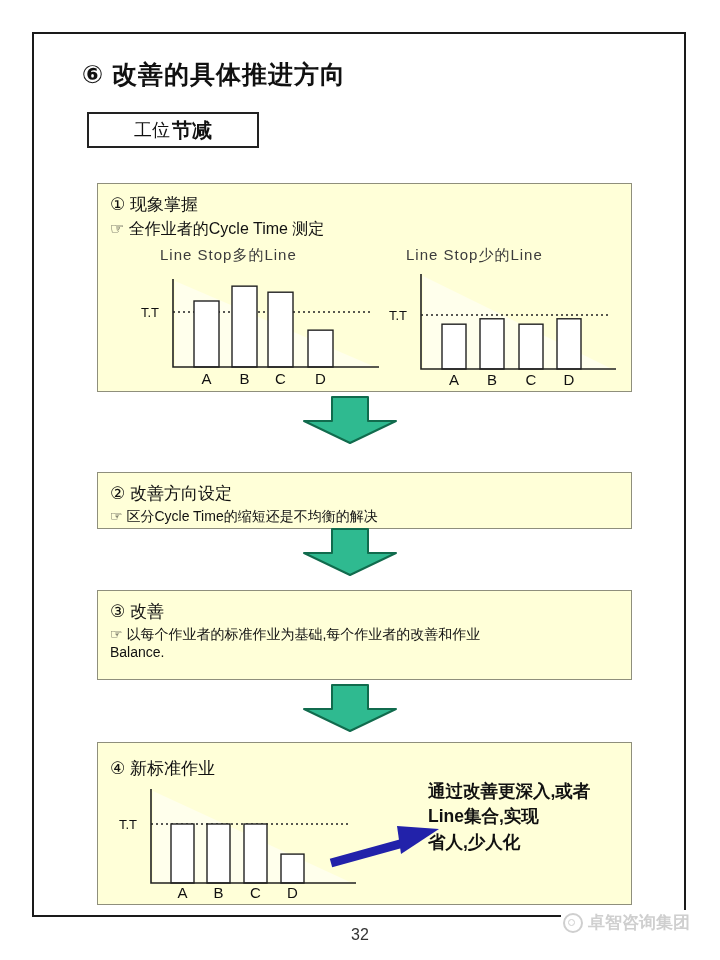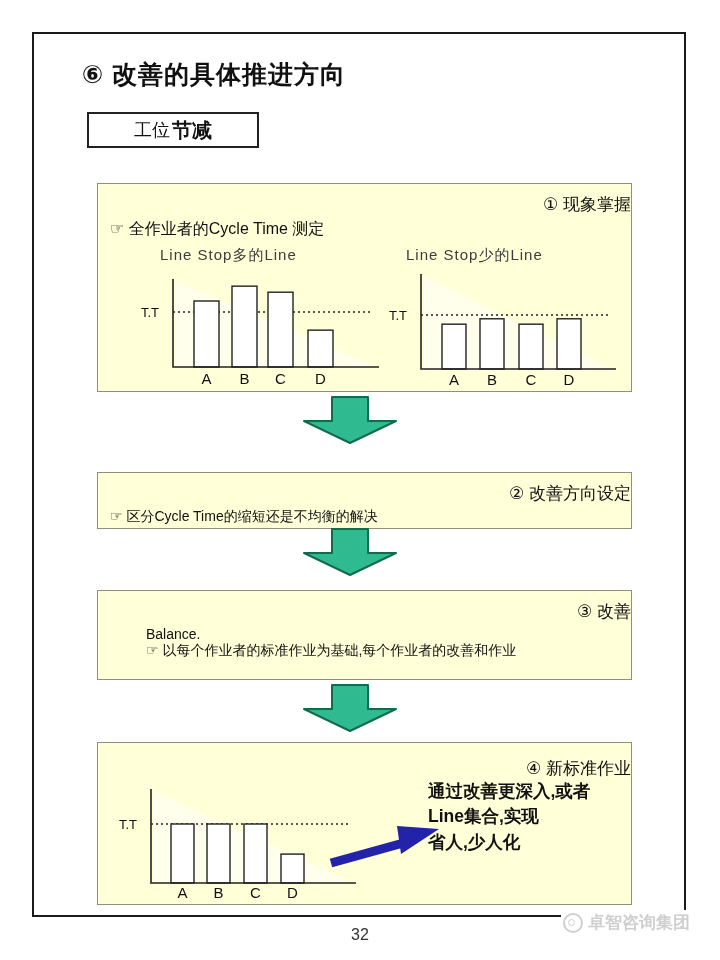--- a/index.html
+++ b/index.html
@@ -11,23 +11,23 @@
   .title{position:absolute;left:66px;top:42px;margin:16px;font-size:25px;font-weight:bold;
          letter-spacing:1px;color:#111;}
   .tag{position:absolute;left:87px;top:112px;width:172px;height:36px;border:2px solid #222;
        background:#fff;display:flex;align-items:center;justify-content:center;gap:2px;
        font-size:18px;box-sizing:border-box;}
   .tag b{font-size:20px;}
   .box{position:absolute;left:97px;width:535px;background:var(--box-bg,#FFFFD8);
        border:1.5px solid var(--box-border,#8f8f7c);box-sizing:border-box;}
   .box1{top:183px;height:209px;}
   .box2{top:472px;height:57px;}
-  .box3{top:590px;height:90px;padding-left:36px;}
+  .box3{top:590px;height:90px;}
   .box4{top:742px;height:163px;}
-  .h{font-size:17px;margin:9px 0 3px 12px;text-align:right;}
+  .h{font-size:17px;margin:9px 0 3px 12px;}
   .p{font-size:16px;margin:0 0 0 12px;}
   .box2 .p,.box3 .p{font-size:14px;}
   .box3 .p2{margin-left:12px;}
   .box4 .h{margin-top:14px;}
   .ctitle{position:absolute;font-size:15px;color:#3c3c3c;letter-spacing:1px;}
   .ct1{left:62px;top:62px;}
   .ct2{left:308px;top:62px;}
   .chart{position:absolute;}
   #chart0{left:35px;top:83px;width:290px;height:122px;}
   #chart1{left:283px;top:83px;width:250px;height:122px;}
@@ -103,22 +103,22 @@
     <div class="h">② 改善方向设定</div>
     <div class="p">☞ 区分Cycle Time的缩短还是不均衡的解决</div>
   </section>
 
   <svg class="down-arrow a2" viewBox="0 0 96 48">
     <polygon points="30,1 66,1 66,25 94,25 48,47 2,25 30,25" class="ga" fill="#2FBA90" stroke="#116b4d" stroke-width="2" stroke-linejoin="round"></polygon>
   </svg>
 
   <section class="box box3">
     <div class="h">③ 改善</div>
+    <div class="p">☞ 以每个作业者的标准作业为基础,每个作业者的改善和作业</div>
     <div class="p p2">Balance.</div>
-    <div class="p">☞ 以每个作业者的标准作业为基础,每个作业者的改善和作业</div>
   </section>
 
   <svg class="down-arrow a3" viewBox="0 0 96 48">
     <polygon points="30,1 66,1 66,25 94,25 48,47 2,25 30,25" class="ga" fill="#2FBA90" stroke="#116b4d" stroke-width="2" stroke-linejoin="round"></polygon>
   </svg>
 
   <section class="box box4">
     <div class="h">④ 新标准作业</div>
     <svg id="chart3" class="chart" viewBox="0 0 250 122">
         <polygon points="35,10 232,101 35,101" fill="rgba(255,255,255,0.5)"></polygon>

